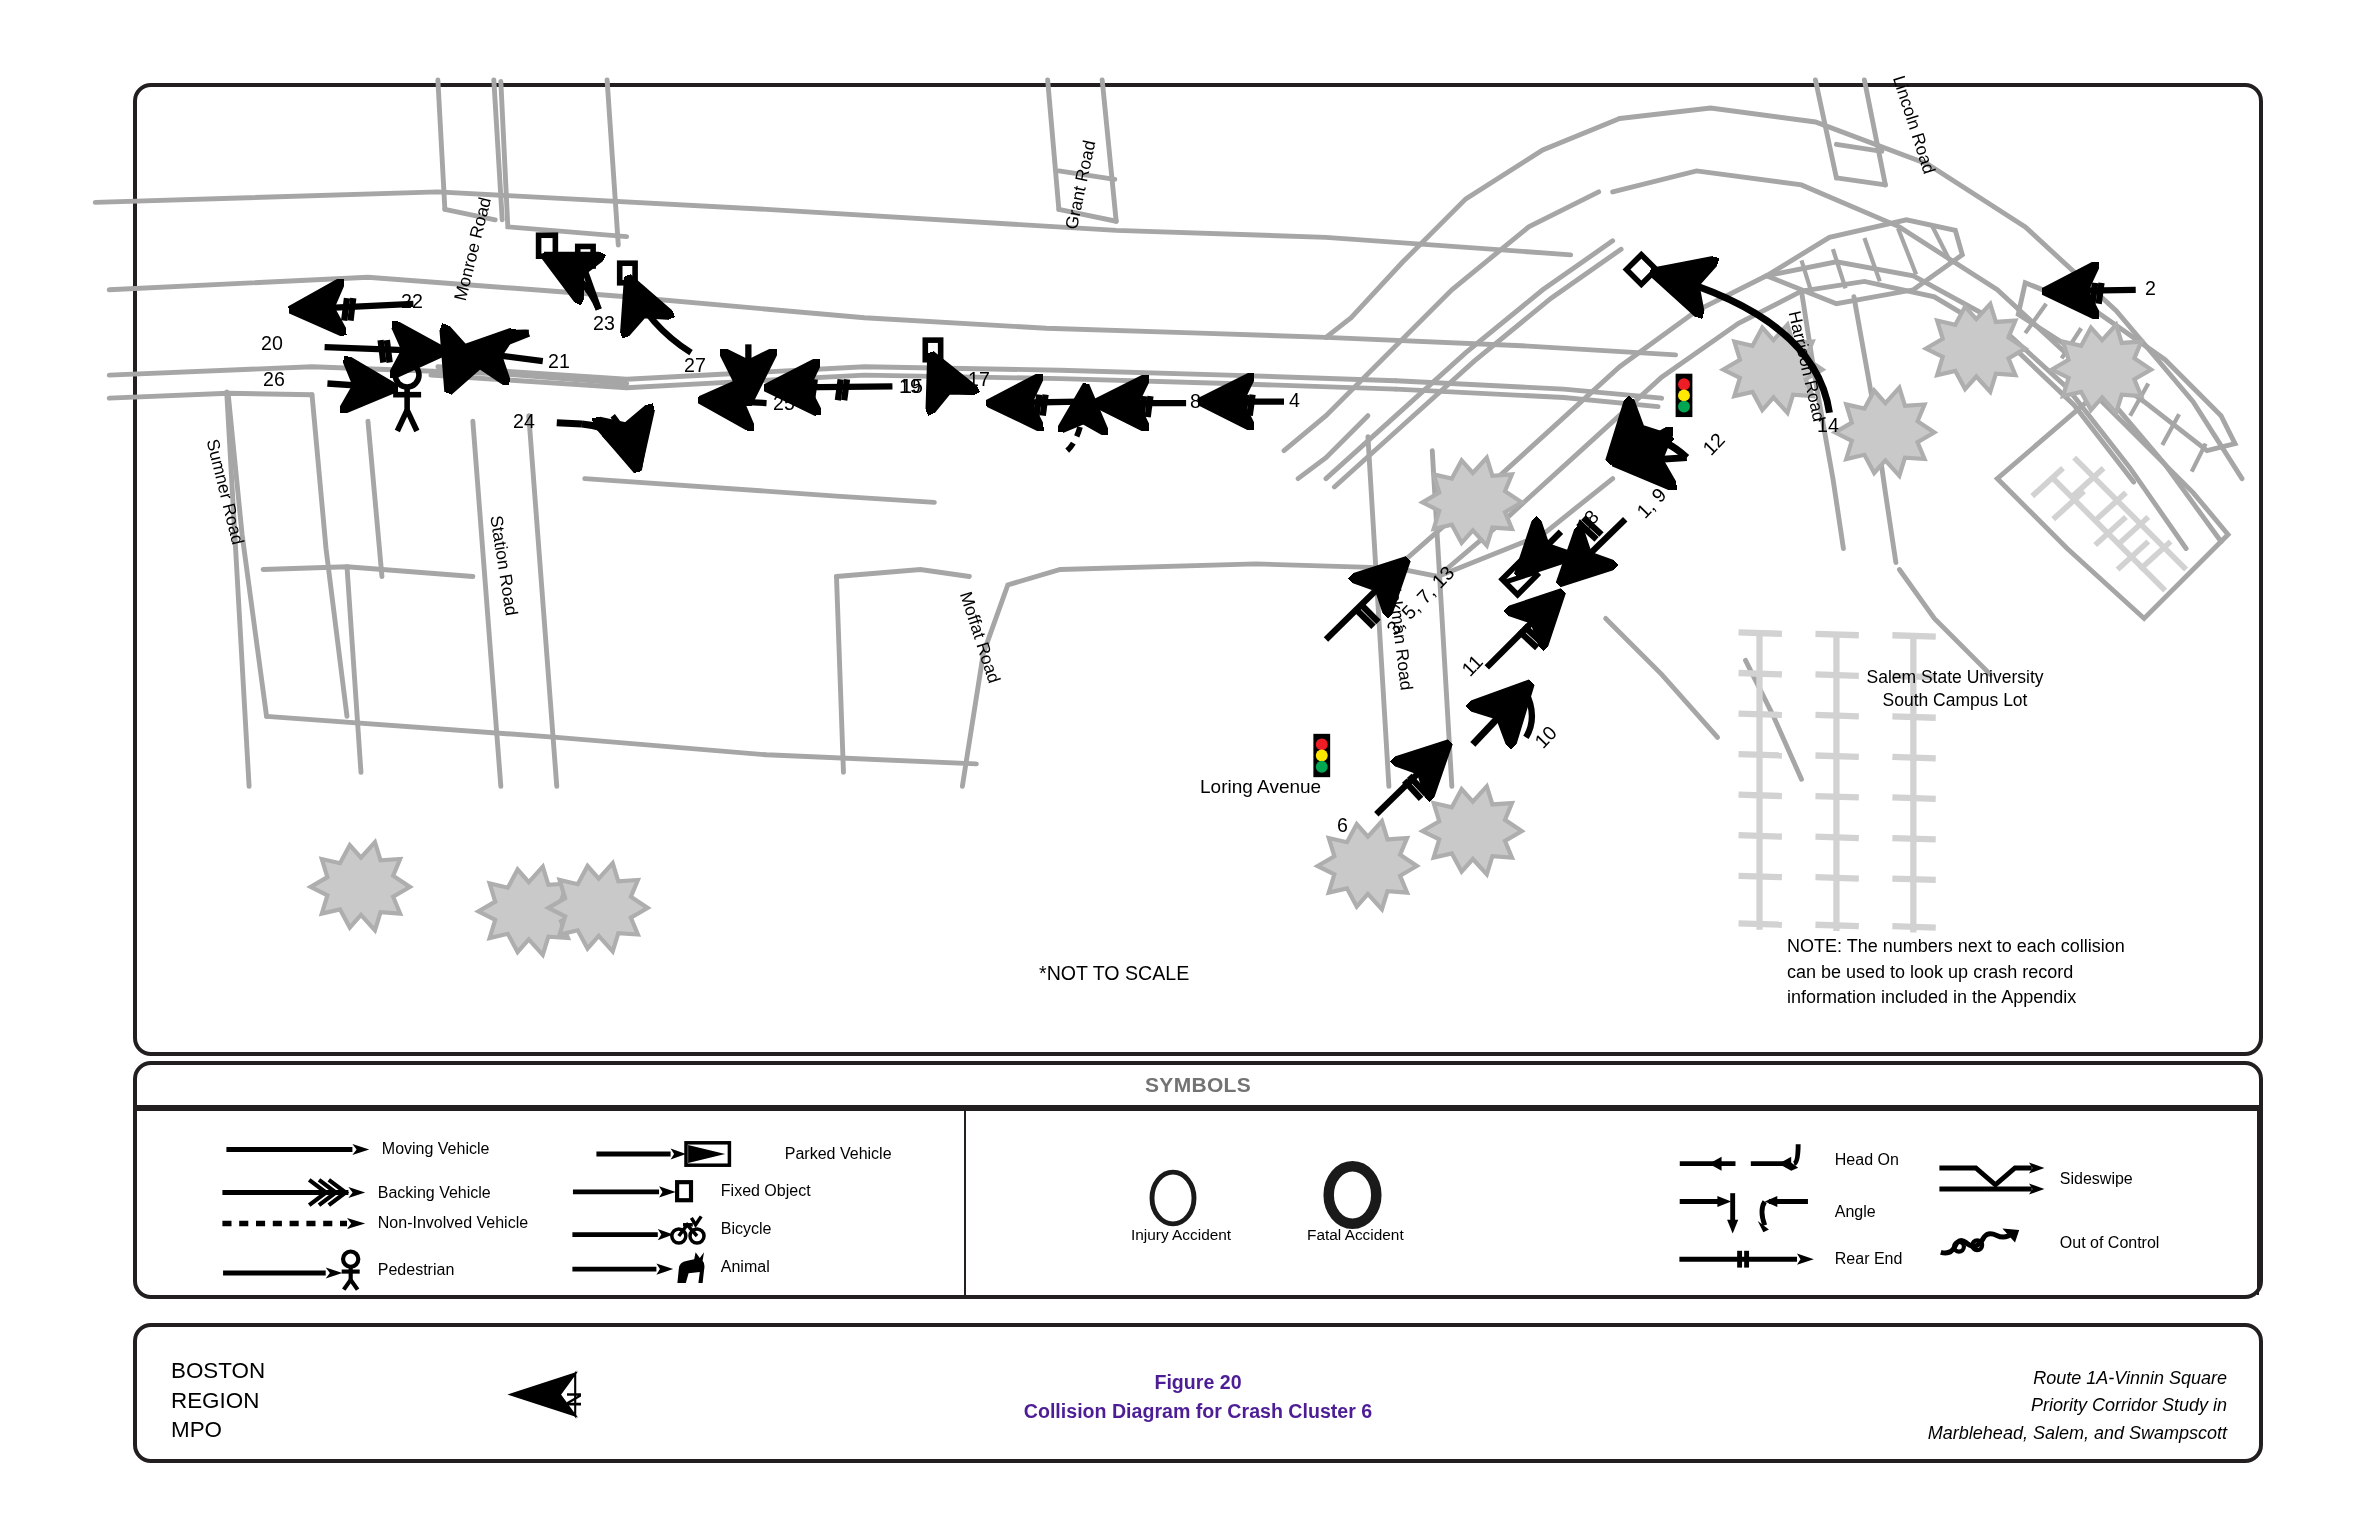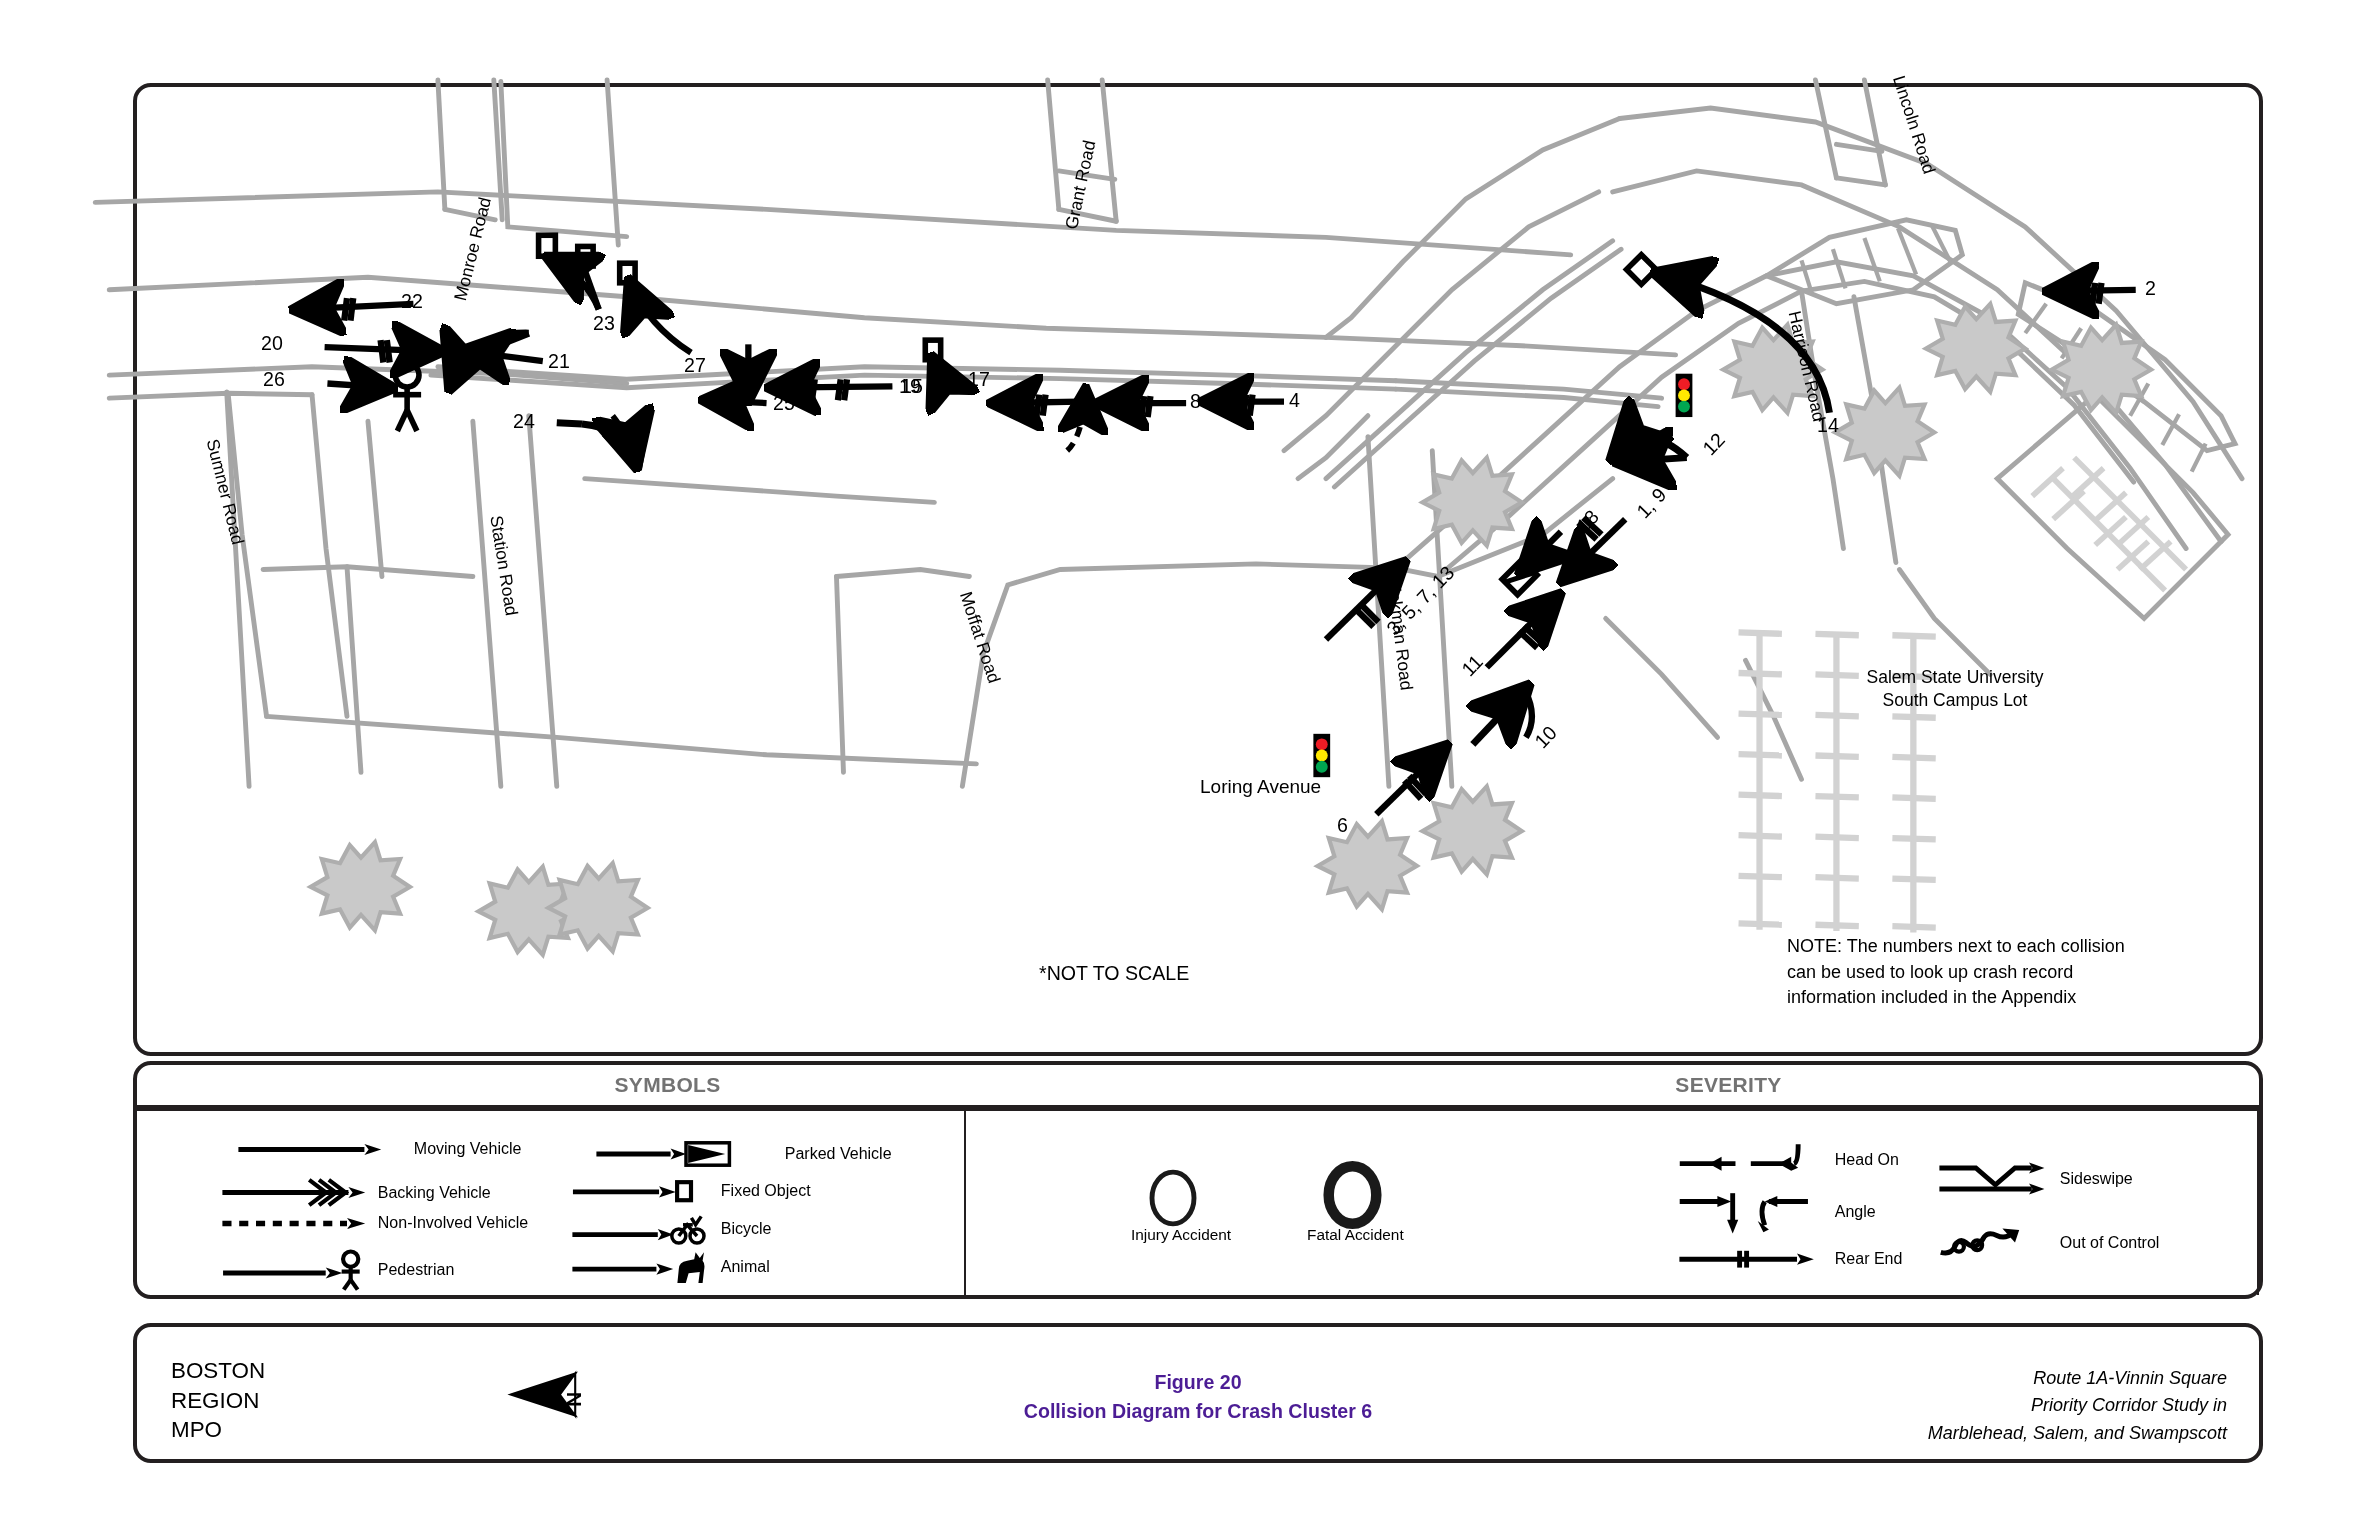--- a/index.html
+++ b/index.html
@@ -433,28 +433,27 @@
       <div>information included in the Appendix</div>
     </div>
 
     <div class="nts" style="left:902px;top:875px;">*NOT TO SCALE</div>
   </div>
 
   <div class="frame" id="legend-frame">
 
     <div class="legend-head">
       <div class="cell">SYMBOLS</div>
-      <div class="cell">SEVERITY</div>
     </div>
 
     <div class="legend-body">
 
       <div class="col col-sym">
 
-        <div class="lg-row" style="left:100px;top:29px;gap:20px;">
+        <div class="lg-row" style="left:88px;top:29px;">
           <svg width="147" height="17" viewBox="0 0 210 24">
             <path d="M2 12 L182 12" stroke="#000" stroke-width="7"></path>
             <path d="M182 4 L206 12 L182 20 L188 12 Z" fill="#000"></path>
           </svg>
           <span class="lg-label">Moving Vehicle</span>
         </div>
 
         <div class="lg-row" style="left:84px;top:66px;">
           <svg width="147" height="31" viewBox="0 0 210 44">
             <path d="M2 22 L182 22" stroke="#000" stroke-width="7"></path>

